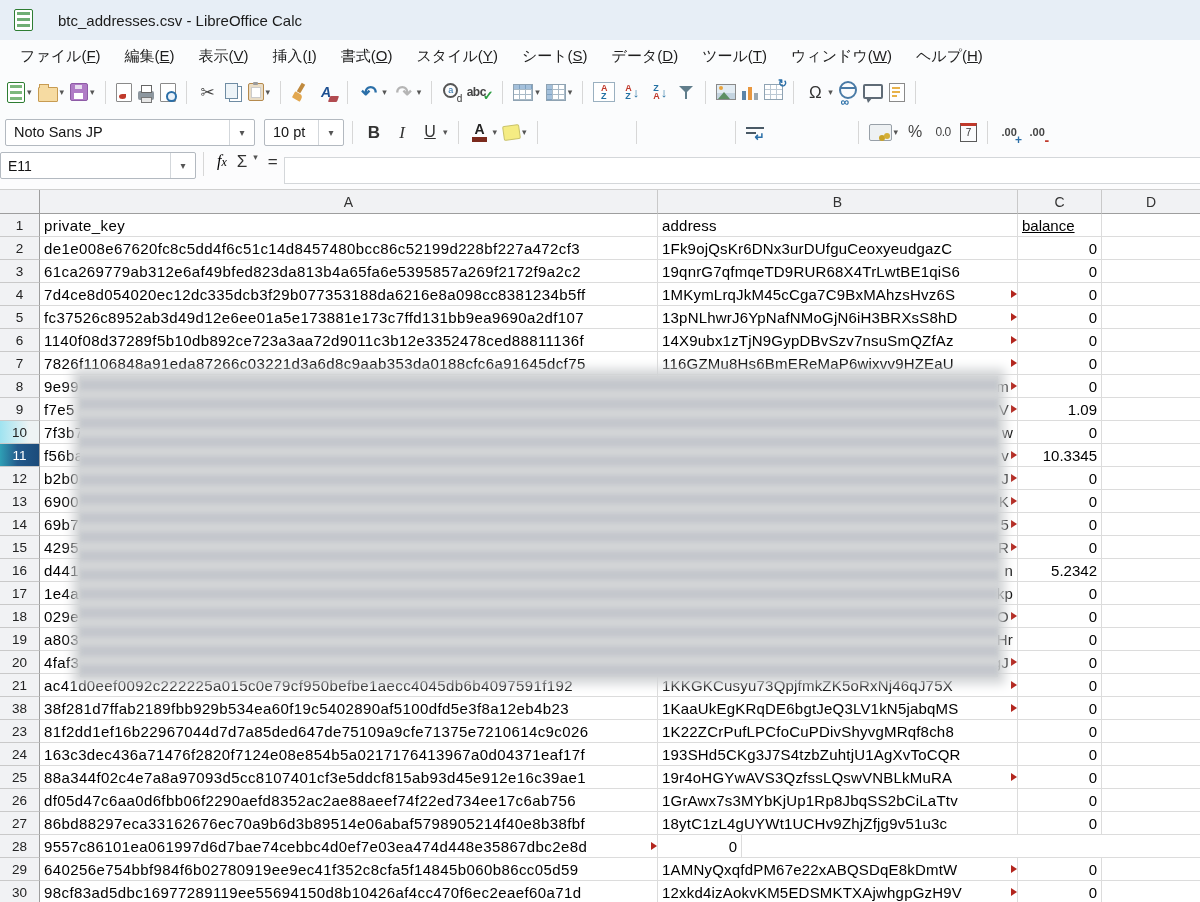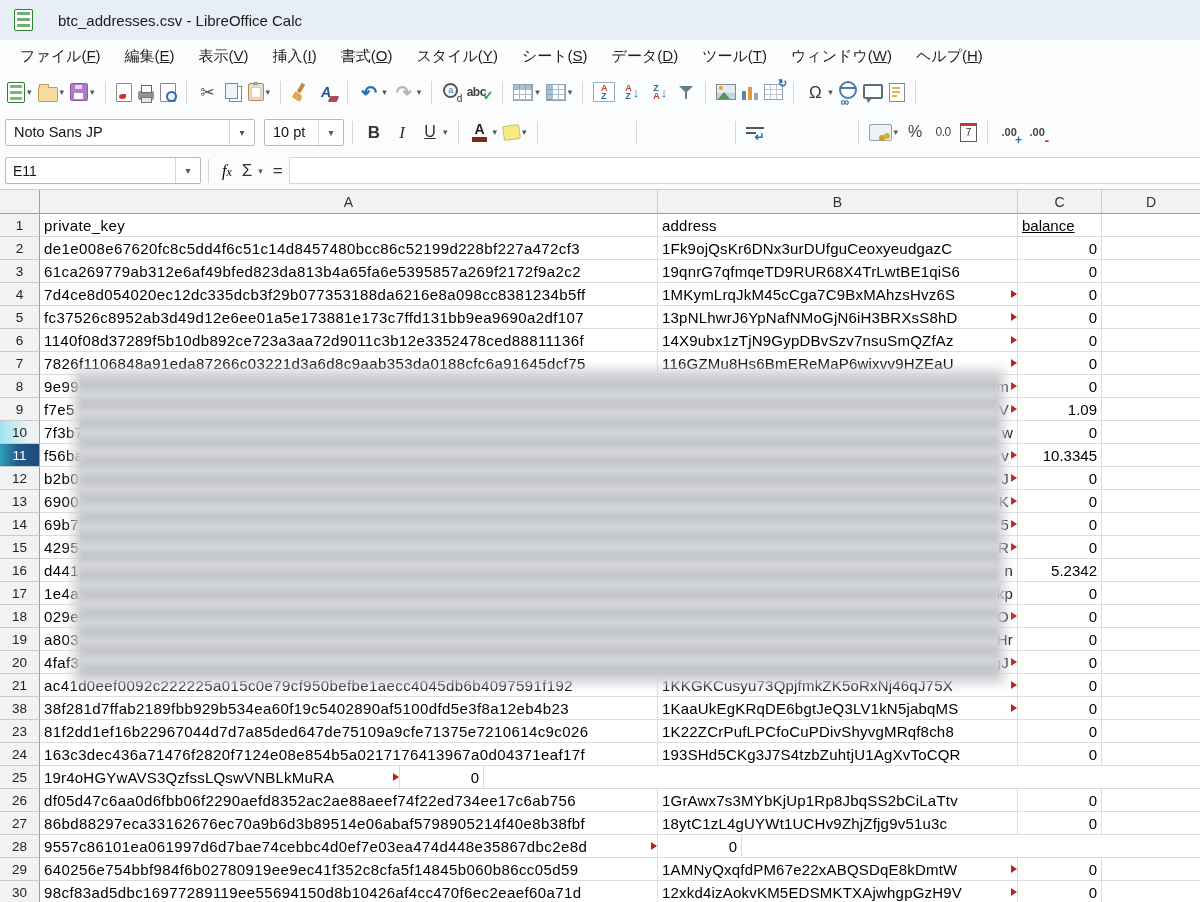--- a/index.html
+++ b/index.html
@@ -120,21 +120,21 @@
       background:#d4af37;box-shadow:-5px 2px 0 #c9a227}
   .icn-percent{font-size:16px;color:#444}
   .icn-num{font-size:12px;color:#444;letter-spacing:-.5px}
   .icn-date{width:15px;height:15px;border:1px solid #5a5a5a;border-top:3px solid #c0392b;
       font-size:10px;color:#333;display:flex;align-items:center;justify-content:center}
   .icn-adddec,.icn-deldec{font-size:11px;color:#444;font-weight:bold}
   .icn-adddec::after{content:"+";color:#2b6fa8;font-size:12px;position:absolute;bottom:-3px;right:-2px}
   .icn-deldec::after{content:"-";color:#c0392b;font-size:14px;position:absolute;bottom:-4px;right:-1px}
   
   .fbar{position:absolute;top:152px;left:0;right:0;height:38px;background:#fcfcfd;display:flex;
-        align-items:center;padding-left:5px;box-sizing:border-box;border-bottom:1px solid #cfcfcf}
+        box-sizing:border-box;border-bottom:1px solid #cfcfcf}
   .namebox{width:196px;height:27px;background:#fff;border:1px solid #b3b9c0;border-radius:2px;
            display:flex;align-items:center;box-sizing:border-box}
   .namebox .val{flex:1;padding:0 7px;font-size:14px;color:#141414}
   .namebox .arr{width:24px;align-self:stretch;border-left:1px solid #d3d7db;display:flex;align-items:center;justify-content:center;font-size:10px;color:#555}
   .fbar .vdiv{width:1px;height:24px;background:#d7d7d7;margin:0 7px}
   .fx{font-family:"Liberation Serif",serif;font-style:italic;font-size:16px;color:#000000;padding:0 6px}
   .sigma{font-size:17px;color:#333;padding:0 4px}
   .eq{font-size:17px;color:#333;padding:0 6px 0 10px}
   .finput{flex:1;align-self:stretch;margin:5px 0;background:#fff;border:1px solid #d4d7da;border-right:none;font-size:14px;padding:0 6px;color:#000}
   
@@ -588,20 +588,21 @@
       </div>
       <div class="g-row">
         <div class="rowhdr">24</div>
         <div class="cell cA">163c3dec436a71476f2820f7124e08e854b5a0217176413967a0d04371eaf17f</div>
         <div class="cell cB">193SHd5CKg3J7S4tzbZuhtjU1AgXvToCQR</div>
         <div class="cell cC">0</div>
         <div class="cell cD"></div>
       </div>
       <div class="g-row">
         <div class="rowhdr">25</div>
+        <div class="cell cA">88a344f02c4e7a8a97093d5cc8107401cf3e5ddcf815ab93d45e912e16c39ae1</div>
         <div class="cell cB hasR">19r4oHGYwAVS3QzfssLQswVNBLkMuRA<span class="tr-arrow"></span></div>
         <div class="cell cC">0</div>
         <div class="cell cD"></div>
       </div>
       <div class="g-row">
         <div class="rowhdr">26</div>
         <div class="cell cA">df05d47c6aa0d6fbb06f2290aefd8352ac2ae88aeef74f22ed734ee17c6ab756</div>
         <div class="cell cB">1GrAwx7s3MYbKjUp1Rp8JbqSS2bCiLaTtv</div>
         <div class="cell cC">0</div>
         <div class="cell cD"></div>

